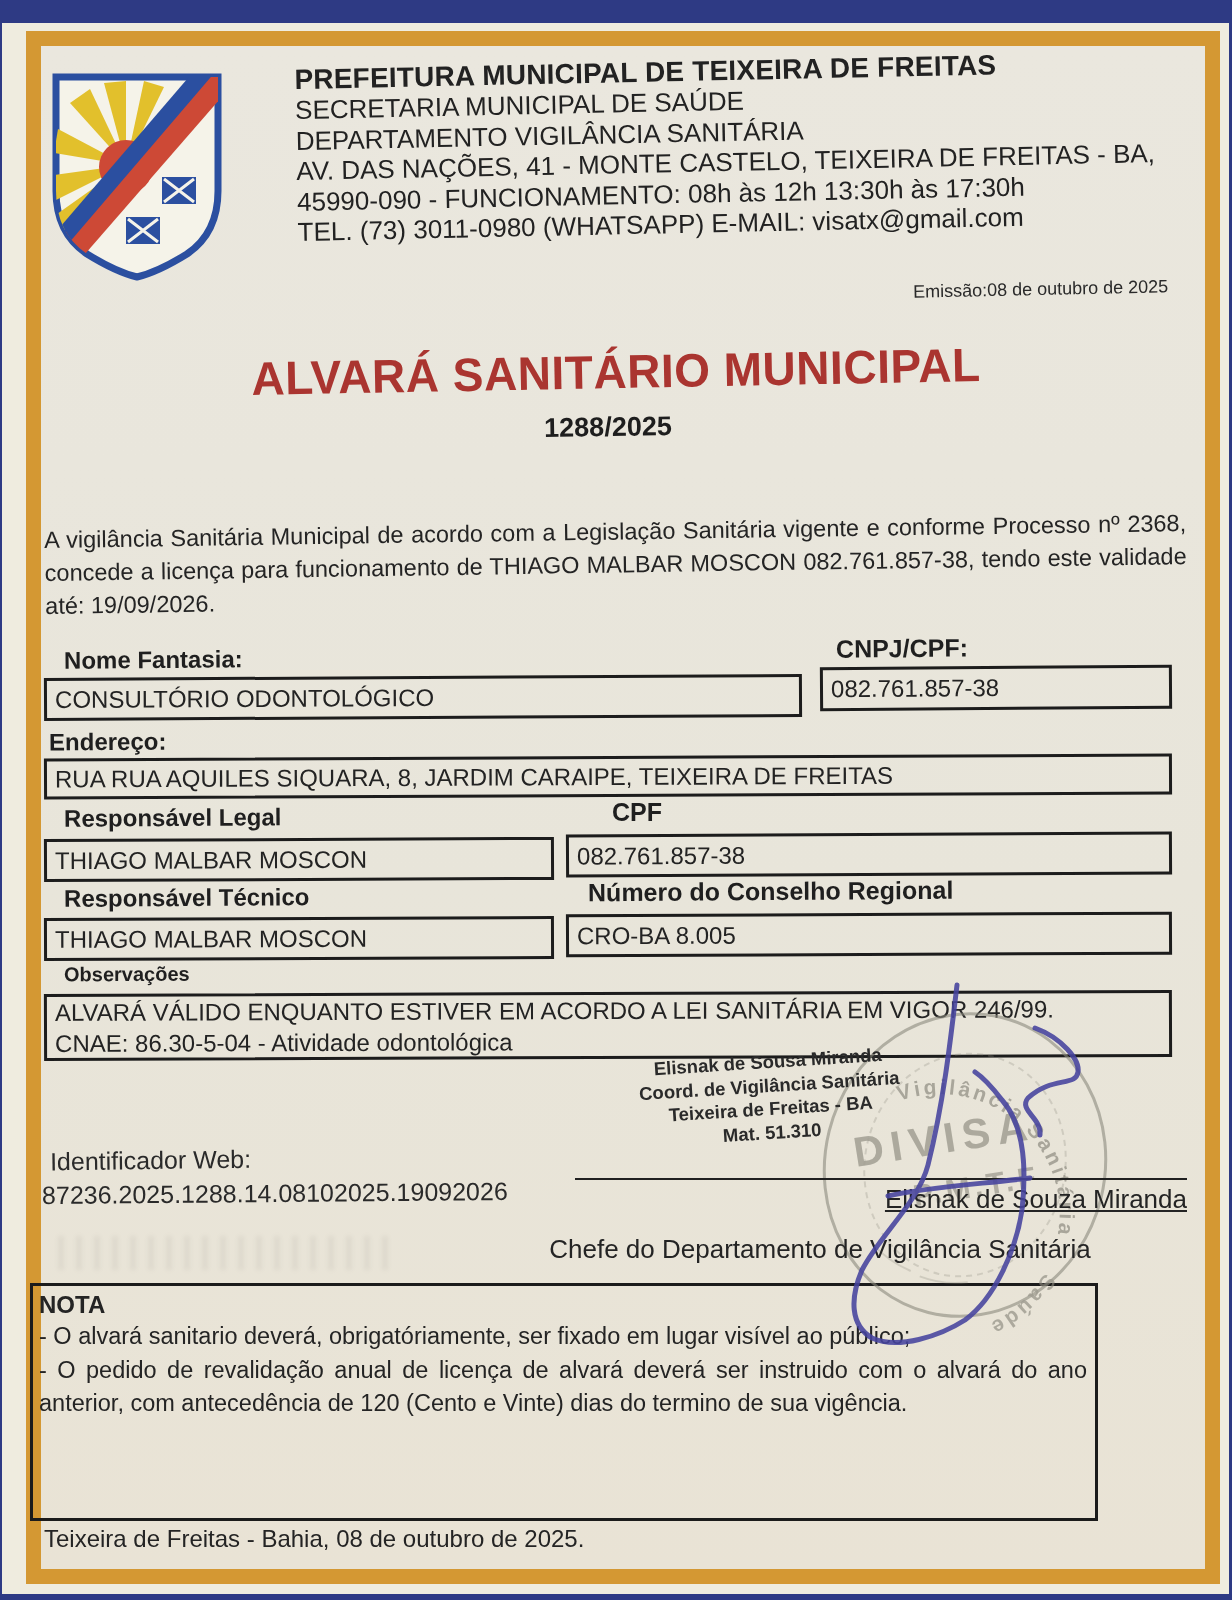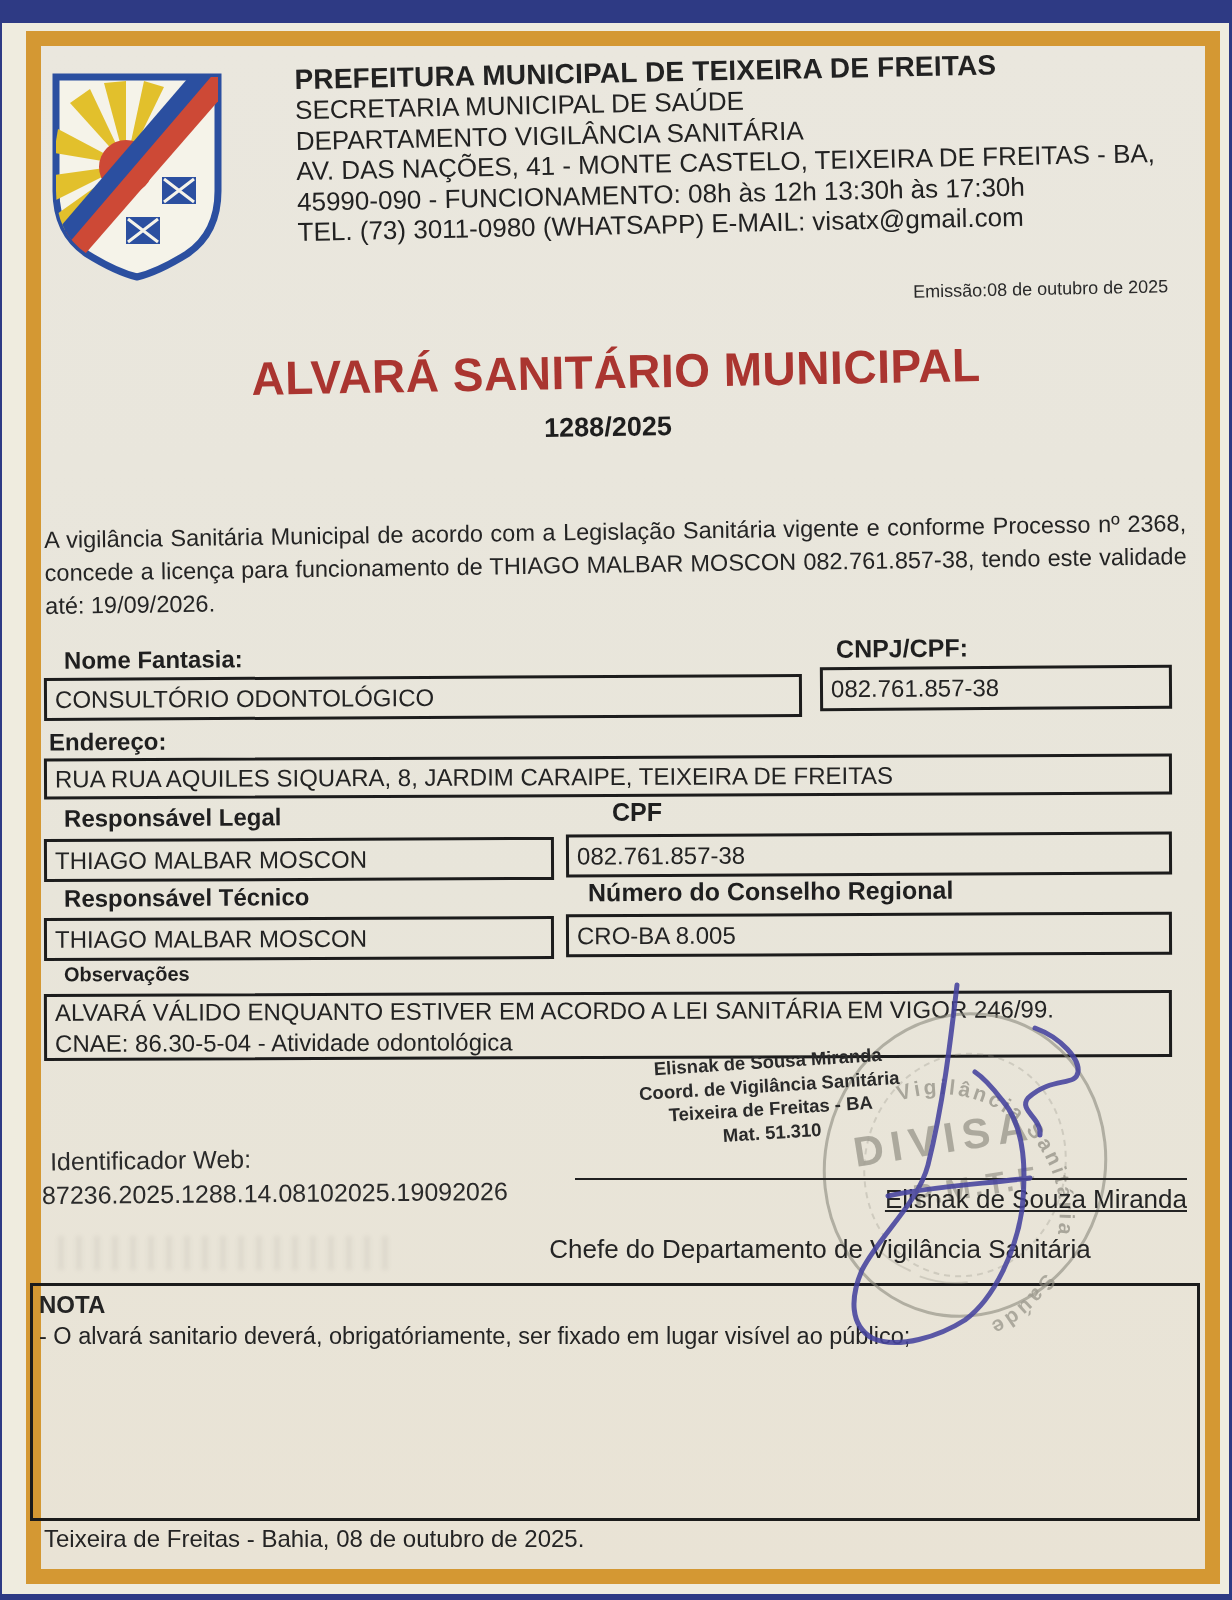--- a/index.html
+++ b/index.html
@@ -28,21 +28,21 @@
       font-size:18.5px;line-height:23.5px;color:#2a2a2a;transform:rotate(-3.6deg);}
   .sig-line{left:575px;top:1178px;width:612px;border-top:2.5px solid #202020;}
   .signer-name{left:575px;top:1184px;width:612px;text-align:right;font-size:26px;color:#242424;text-decoration:underline;}
   .signer-role{left:440px;top:1214px;width:760px;text-align:center;font-size:26px;color:#242424;margin-top:20px;}
   .ident-lbl{left:50px;top:1146px;font-size:25px;color:#2a2a2a;transform:rotate(-0.8deg);}
   .ident-val{left:42px;top:1179px;font-size:25px;color:#2a2a2a;transform:rotate(-0.5deg);}
   .smudge{left:58px;top:1236px;width:330px;height:34px;
       background:repeating-linear-gradient(90deg,rgba(120,115,105,.18) 0 6px,rgba(0,0,0,0) 6px 18px);
       filter:blur(2px);opacity:.5;}
   
-  .nota-box{left:30px;top:1283px;width:1170px;height:238px;border:3px solid #1b1b1b;box-sizing:border-box;
+  .nota-box{left:30px;top:1283px;width:1068px;height:238px;border:3px solid #1b1b1b;box-sizing:border-box;
       padding:4px 8px 0 6px;color:#242424;}
   .nota-title{font-weight:bold;font-size:24px;line-height:30px;}
   .nota-item{font-size:23.5px;line-height:33.5px;text-align:justify;}
   .footer-date{left:44px;top:1525px;font-size:24px;color:#242424;text-align:right;}
   svg text{font-family:"Liberation Sans",sans-serif;}
 </style>
 </head>
 <body>
 
 <div class="rim-white"></div>
@@ -160,15 +160,16 @@
   <g fill="none" stroke="#46439e" stroke-width="5" stroke-linecap="round" opacity=".88">
     <path d="M177 45 C170 105 163 165 148 225 C138 263 100 295 82 330 C70 358 70 385 92 398 C118 410 160 396 185 380 C215 358 236 310 242 270 C247 225 244 185 222 160 C212 147 204 138 195 132"></path>
     <path d="M255 88 C282 98 300 120 298 132 C296 147 272 136 248 158 C238 170 262 178 260 195"></path>
     <path d="M108 256 C140 248 200 244 250 238"></path>
   </g>
 </svg>
 
 <div class="abs nota-box">
   <div class="nota-title">NOTA</div>
   <div class="nota-item"> - O alvará sanitario deverá, obrigatóriamente, ser fixado em lugar visível ao público;</div>
+  <div class="nota-item"> - O pedido de revalidação anual de licença de alvará  deverá ser instruido com o alvará do ano anterior, com antecedência de 120 (Cento e Vinte) dias do termino de sua vigência.</div>
 </div>
 
 <div class="abs footer-date">Teixeira de Freitas - Bahia, 08 de outubro de 2025.</div>
 
 </body></html>

